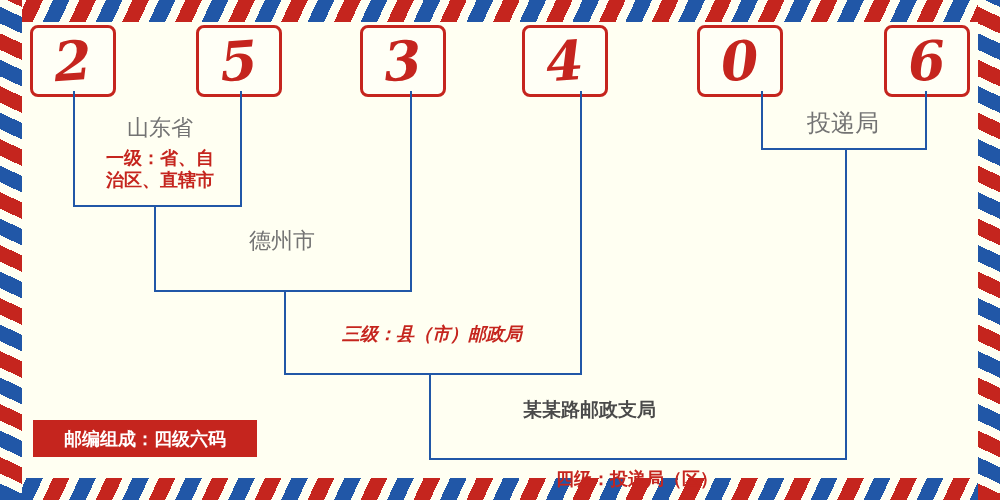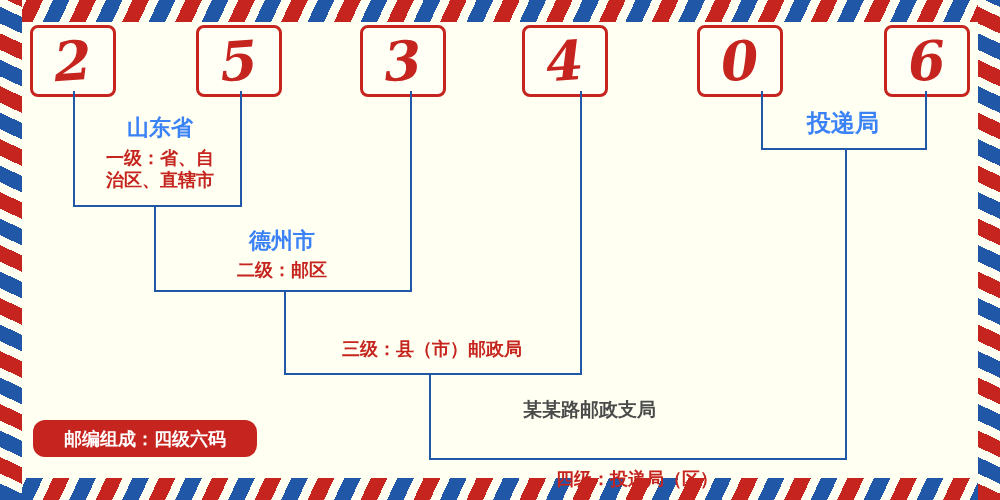--- a/index.html
+++ b/index.html
@@ -12,26 +12,26 @@
     background:repeating-linear-gradient(115deg,#c5251e 0 15px,#fffff2 15px 24px,#2157a7 24px 39px,#fffff2 39px 48px);}
   #stripe-left{left:0;top:0;width:22px;height:500px;
     background:repeating-linear-gradient(25deg,#2157a7 0 15px,#fffff2 15px 24px,#c5251e 24px 39px,#fffff2 39px 48px);}
   #stripe-right{left:978px;top:0;width:22px;height:500px;
     background:repeating-linear-gradient(25deg,#c5251e 0 15px,#fffff2 15px 24px,#2157a7 24px 39px,#fffff2 39px 48px);}
   .digit-box{position:absolute;top:25px;width:80px;height:66px;border:3px solid #c5251e;border-radius:8px;
     background:#fffff6;display:flex;align-items:center;justify-content:center;}
   .digit{font-family:"DejaVu Serif",serif;font-style:italic;font-weight:bold;font-size:54px;color:#c5251e;
     transform:rotate(-4deg);line-height:1;}
   .line{position:absolute;background:#2157a7;}
-  .name-blue{position:absolute;color:#3b82f6;font-size:22px;font-weight:bold;text-align:center;line-height:26px;}
+  .name-blue{position:absolute;color:#737373;font-size:22px;font-weight:normal;text-align:center;line-height:26px;}
   .name-dark{position:absolute;color:#4a4a4a;font-size:19px;font-weight:bold;line-height:24px;}
   .desc-red{position:absolute;color:#c5251e;font-size:18px;font-weight:bold;text-align:center;line-height:22px;}
   #delivery-label{font-size:24px;}
   #footer-badge{position:absolute;left:33px;top:420px;width:224px;height:37px;background:#c5251e;color:#ffffff;
-    font-size:18px;font-weight:bold;display:flex;align-items:center;justify-content:center;border-radius:12px;}
+    font-size:18px;font-weight:bold;display:flex;align-items:center;justify-content:center;}
 </style>
 </head>
 <body>
 
 <div id="canvas">
 
   <div class="stripe" id="stripe-top"></div>
   <div class="stripe" id="stripe-bottom"></div>
   <div class="stripe" id="stripe-left"></div>
   <div class="stripe" id="stripe-right"></div>
@@ -73,23 +73,22 @@
 
   <div class="line" style="left:761px;top:91px;width:2px;height:59px;"></div>
   <div class="line" style="left:761px;top:148px;width:166px;height:2px;"></div>
   <div class="line" style="left:925px;top:91px;width:2px;height:59px;"></div>
 
   <div class="name-blue" style="left:78px;top:115px;width:164px;">山东省</div>
   <div class="desc-red" style="left:80px;top:169px;width:160px;">治区、直辖市</div>
   <div class="desc-red" style="left:80px;top:147px;width:160px;">一级：省、自</div>
 
   <div class="name-blue" style="left:200px;top:228px;width:164px;">德州市</div>
-  <div class="desc-red" style="left:200px;top:259px;width:164px;">二级：邮区</div>
 
-  <div class="desc-red" style="left:312px;top:338px;width:240px;">三级：县（市）邮政局</div>
+  <div class="desc-red" style="left:312px;top:323px;width:240px;font-style:italic;">三级：县（市）邮政局</div>
 
   <div class="name-dark" style="left:523px;top:397px;width:228px;">某某路邮政支局</div>
   <div class="desc-red" style="left:523px;top:428px;width:228px;margin-top:40px;">四级：投递局（区）</div>
 
   <div class="name-blue" id="delivery-label" style="left:783px;top:110px;width:120px;">投递局</div>
 
   <div id="footer-badge">邮编组成：四级六码</div>
 
 </div>
 

